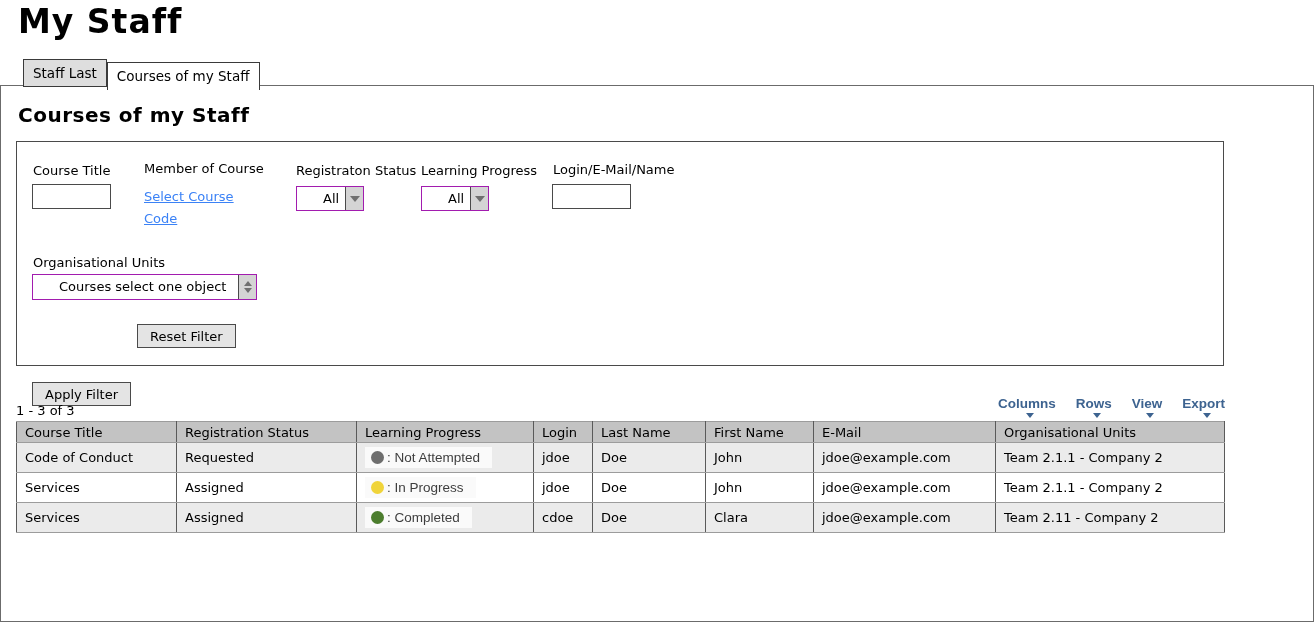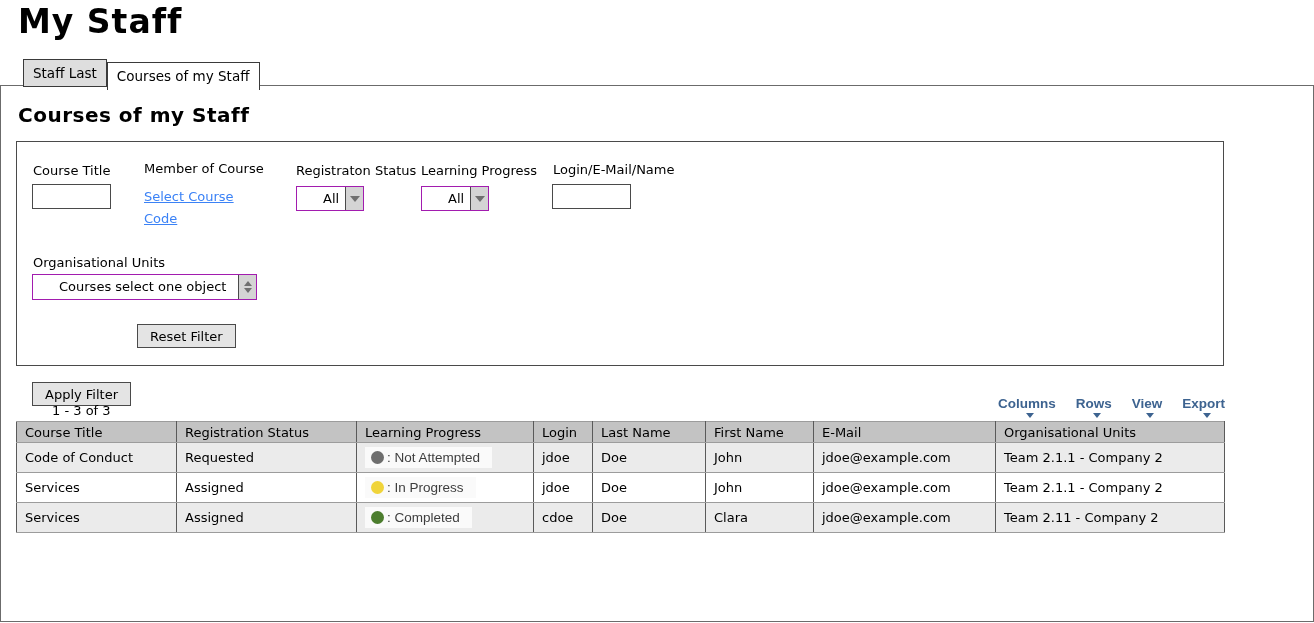--- a/index.html
+++ b/index.html
@@ -82,21 +82,21 @@
   }
   .btn {
     position: absolute; height: 24px;
     background: #e4e4e4; border: 1px solid #4a4a4a;
     font-family: "DejaVu Sans", sans-serif; font-size: 13px; color: #000;
     padding: 0 12px; cursor: pointer; white-space: nowrap;
   }
   
   .results-bar {
     position: absolute; left: 15px; right: 88px; top: 310px;
-    display: flex; justify-content: space-between; align-items: flex-end; margin-left: 36px;
+    display: flex; justify-content: space-between; align-items: flex-end;
   }
   .count-text { font-size: 13px; }
   .toolbar { display: flex; gap: 20px; font-family: "Liberation Sans", sans-serif; }
   .toolbar-link {
     font-size: 13.5px; font-weight: 600; color: #3d6390;
     cursor: pointer; display: inline-flex; align-items: center; white-space: nowrap; flex-direction: column;
   }
   .caret {
     width: 0; height: 0; margin-left: 6px; margin-top: 2px;
     border-left: 4px solid transparent; border-right: 4px solid transparent;

